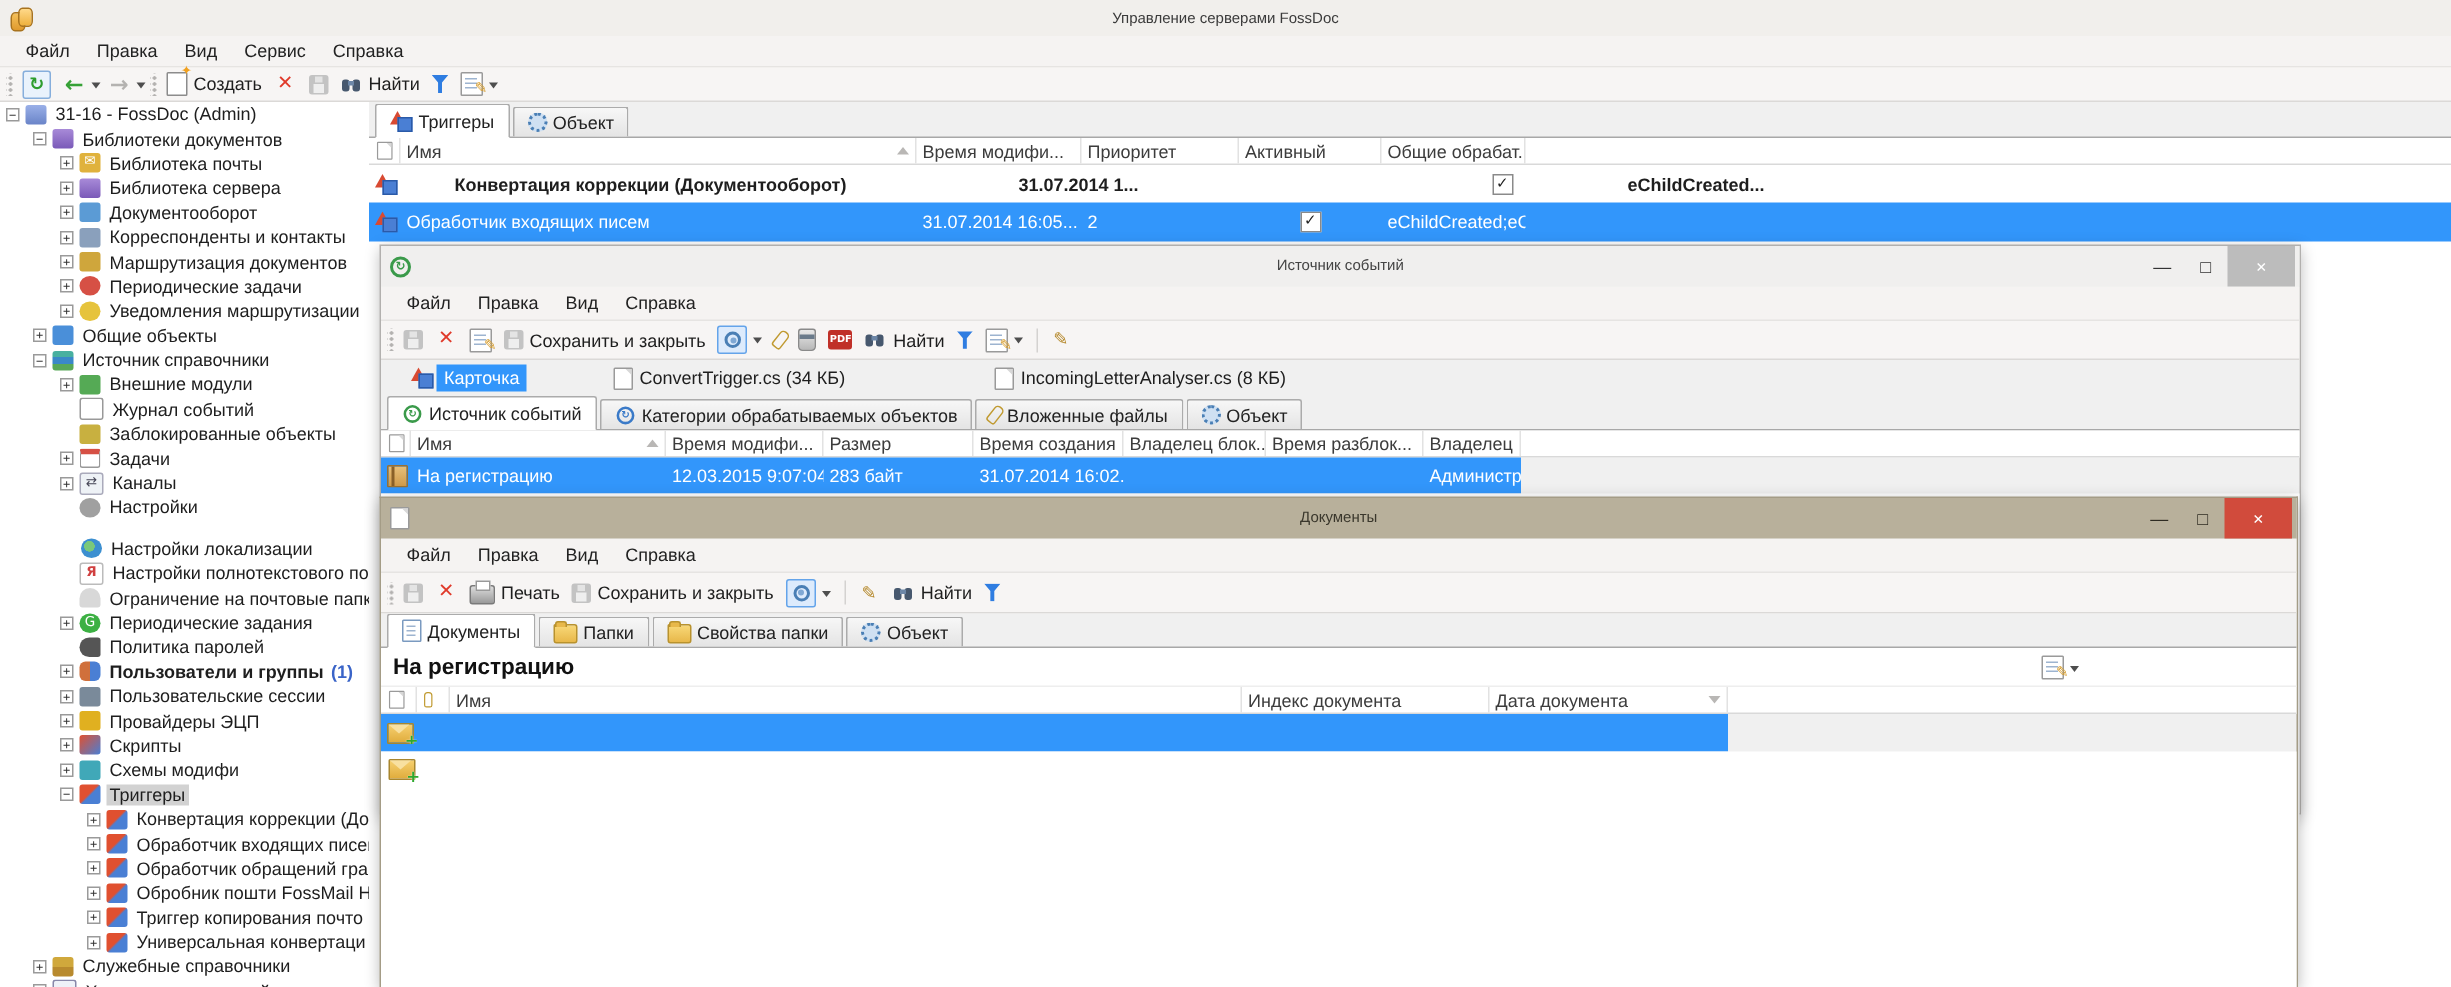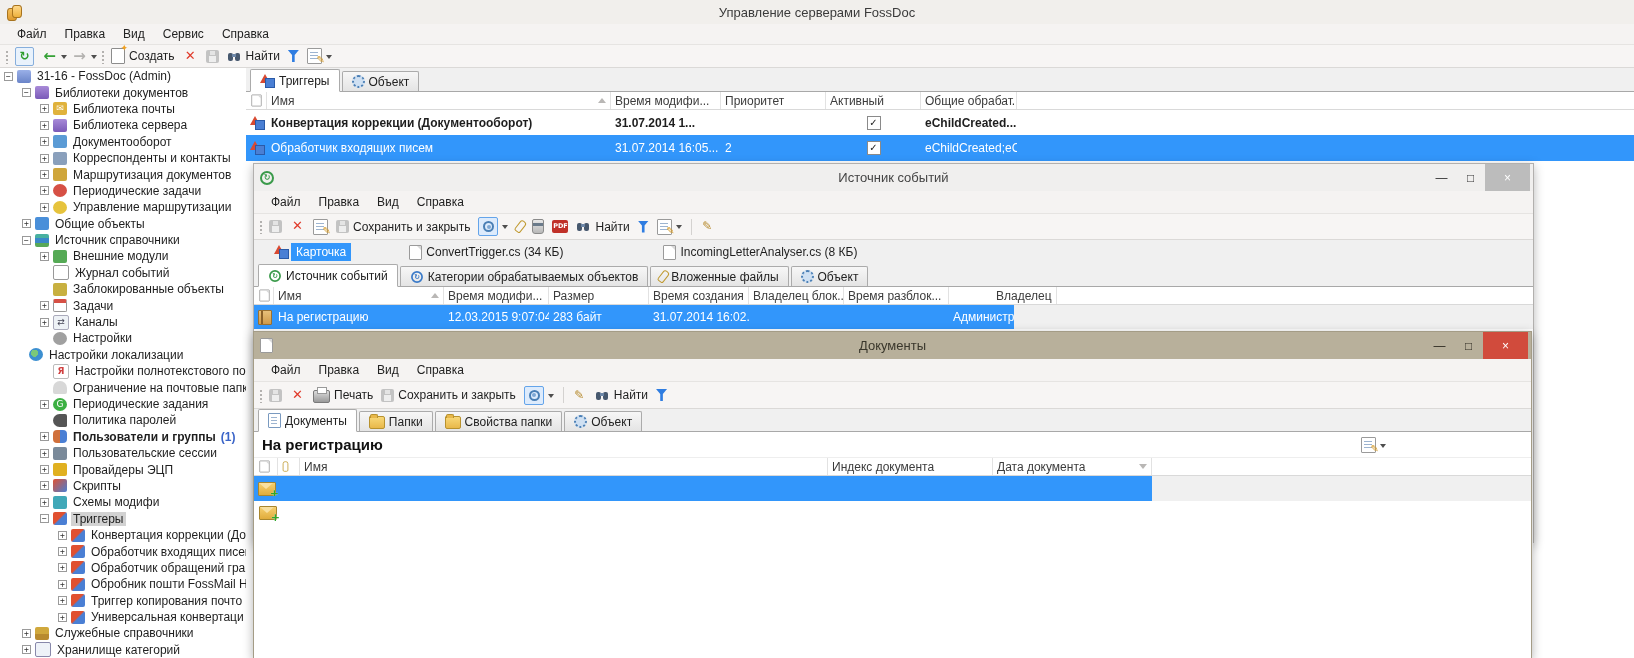--- a/index.html
+++ b/index.html
@@ -2,21 +2,21 @@
 <html><head>
 <meta charset="utf-8">
 <style>
   html,body{margin:0;padding:0;background:#e8e8e8;}
   #screen{position:relative;width:1634px;height:658px;overflow:hidden;
     font-family:"Liberation Sans","DejaVu Sans",sans-serif;font-size:12px;color:#1e1e1e;
     background:#f0efed;}
   .abs{position:absolute;}
   
   .titlebar{display:flex;align-items:center;position:relative;}
-  .titlebar .title{position:absolute;left:0;right:0;text-align:center;font-size:13px;pointer-events:none;}
+  .titlebar .title{position:absolute;left:0;right:0;text-align:center;font-size:10px;pointer-events:none;}
   .winbtns{position:absolute;right:3px;top:0;height:100%;display:flex;align-items:stretch;}
   .wbtn{width:29px;display:flex;align-items:center;justify-content:center;font-size:12px;color:#333;}
   .wbtn.close{width:45px;}
   .menubar{display:flex;align-items:center;padding-left:8px;background:#f5f3f2;border-bottom:1px solid #e6e4e2;}
   .menu-item{padding:3px 9px;color:#222;}
   .toolbar{display:flex;align-items:center;background:#f7f5f4;border-bottom:1px solid #dbd9d7;padding-left:2px;}
   .tbtn{display:inline-flex;align-items:center;gap:4px;padding:2px 4px;border-radius:2px;white-space:nowrap;}
   .grip{width:5px;height:15px;margin:0 2px;background-image:radial-gradient(#b3b1af 1px,transparent 1.4px);background-size:4px 4px;background-position:1px 1px;}
   .sep{width:1px;height:16px;background:#d4d2d0;margin:0 4px;}
   .tabstrip{display:flex;align-items:flex-end;background:#f0f0f0;border-bottom:1px solid #a8a8a8;padding-left:4px;}
@@ -206,21 +206,21 @@
           <span class="tlabel">Маршрутизация документов</span>
         </div>
         <div class="trow" style="padding-left: 40px;">
           <span class="texp">+</span>
           <span class="t-ic t-clockred"></span>
           <span class="tlabel">Периодические задачи</span>
         </div>
         <div class="trow" style="padding-left: 40px;">
           <span class="texp">+</span>
           <span class="t-ic t-bulb"></span>
-          <span class="tlabel">Управление маршрутизации</span>
+          <span class="tlabel">Уведомления маршрутизации</span>
         </div>
         <div class="trow" style="padding-left: 22px;">
           <span class="texp">+</span>
           <span class="t-ic t-shared"></span>
           <span class="tlabel">Общие объекты</span>
         </div>
         <div class="trow" style="padding-left: 22px;">
           <span class="texp">−</span>
           <span class="t-ic t-books"></span>
           <span class="tlabel">Источник справочники</span>
@@ -248,21 +248,21 @@
         <div class="trow" style="padding-left: 40px;">
           <span class="texp">+</span>
           <span class="t-ic t-channels">⇄</span>
           <span class="tlabel">Каналы</span>
         </div>
         <div class="trow" style="padding-left: 40px;">
           <span class="texp none"></span>
           <span class="t-ic t-gearGray"></span>
           <span class="tlabel">Настройки</span>
         </div>
-        <div class="trow" style="padding-left: 16px;">
+        <div class="trow" style="padding-left: 41px; margin-top: 11px;">
           <span class="texp none"></span>
           <span class="t-ic t-globe"></span>
           <span class="tlabel">Настройки локализации</span>
         </div>
         <div class="trow" style="padding-left: 40px;">
           <span class="texp none"></span>
           <span class="t-ic t-az">Я</span>
           <span class="tlabel">Настройки полнотекстового пои</span>
         </div>
         <div class="trow" style="padding-left: 40px;">
@@ -370,21 +370,21 @@
           </div>
         <div class="hc" style="width:344px;">
             <span>Имя</span>
             <span class="sortup"></span>
           </div>
         <div class="hc" style="width:110px;">Время модифи...</div>
         <div class="hc" style="width:105px;">Приоритет</div>
         <div class="hc" style="width:95px;">Активный</div>
         <div class="hc" style="width:96px;">Общие обрабат...</div>
       </div>
-      <div class="lrow b" style="height:25px;">
+      <div class="lrow b" style="height:25px;gap:32px;">
         <div class="lc" style="width:21px;">
             <span class="i i-trigger"></span>
           </div>
         <div class="lc" style="width:344px;">Конвертация коррекции (Документооборот)</div>
         <div class="lc" style="width:110px;">31.07.2014 1...</div>
         <div class="lc" style="width:105px;"></div>
         <div class="lc" style="width:95px;justify-content:center;">
             <span class="cb">✓</span>
           </div>
         <div class="lc" style="width:96px;">eChildCreated...</div>
@@ -500,21 +500,21 @@
         </div>
       <div class="hc" style="width:170px;">
           <span>Имя</span>
           <span class="sortup"></span>
         </div>
       <div class="hc" style="width:105px;">Время модифи...</div>
       <div class="hc" style="width:100px;">Размер</div>
       <div class="hc" style="width:100px;">Время создания</div>
       <div class="hc" style="width:95px;">Владелец блок...</div>
       <div class="hc" style="width:105px;">Время разблок...</div>
-      <div class="hc" style="width:65px;margin-left:43px;">Владелец</div>
+      <div class="hc" style="width:65px;">Владелец</div>
     </div>
     <div class="lrow sel" style="height:24px;width:760px;">
       <div class="lc" style="width:20px;">
           <span class="i i-notebook"></span>
         </div>
       <div class="lc" style="width:170px;">На регистрацию</div>
       <div class="lc" style="width:105px;">12.03.2015 9:07:04</div>
       <div class="lc" style="width:100px;">283 байт</div>
       <div class="lc" style="width:100px;">31.07.2014 16:02...</div>
       <div class="lc" style="width:95px;"></div>

